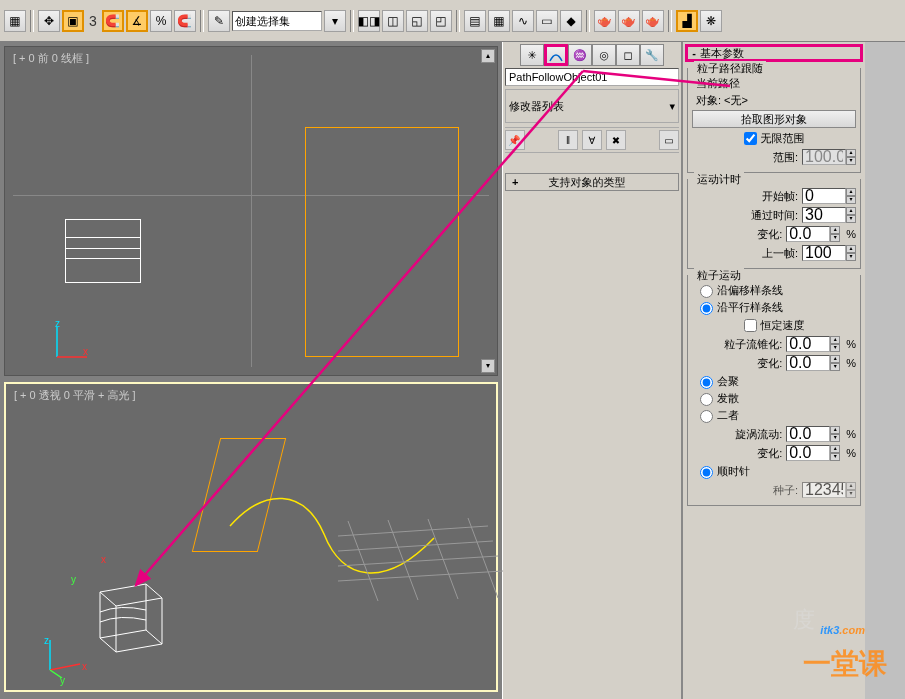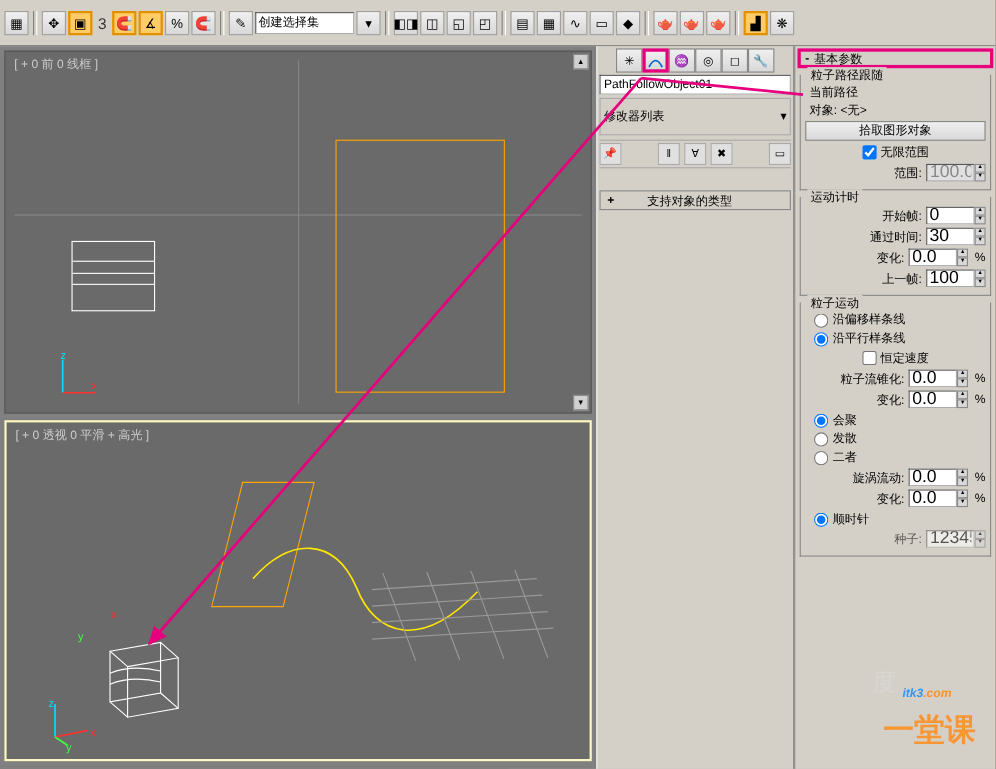--- a/index.html
+++ b/index.html
@@ -8,21 +8,21 @@
 
 .top-toolbar { height: 42px; background: #d4d0c8; border-bottom: 1px solid #808080; display: flex; align-items: center; padding: 2px 4px; gap: 2px; }
 .tb-btn { width: 22px; height: 22px; border: 1px solid #a0a0a0; background: linear-gradient(#f0f0f0,#d8d8d8); display: flex; align-items: center; justify-content: center; font-size: 12px; }
 .tb-btn.active { background: #ffcc66; border: 2px solid #e09000; }
 .tb-sep { width: 4px; height: 22px; border-left: 1px solid #808080; border-right: 1px solid #fff; margin: 0 2px; }
 .tb-dropdown { width: 90px; height: 20px; background: #fff; border: 1px inset #aaa; font-size: 11px; padding: 0 2px; line-height: 18px; }
 .tb-num { width: 14px; text-align: center; font-size: 14px; color: #333; }
 
 
 .main-area { display: flex; height: 657px; }
-.viewports { width: 542px; background: #808080; position: relative; padding: 4px; }
+.viewports { width: 502px; background: #808080; position: relative; padding: 4px; }
 .vp { border: 1px solid #555; background: #6a6a6a; position: relative; }
 .vp.top { height: 330px; margin-bottom: 6px; }
 .vp.bottom { border: 2px solid #fef9c3; height: 310px; }
 .vp-label { position: absolute; top: 4px; left: 8px; color: #ccc; font-size: 11px; }
 .vp .grid-h { position: absolute; left: 8px; right: 8px; top: 45%; height: 1px; background: #888; }
 .vp .grid-v { position: absolute; top: 8px; bottom: 8px; left: 50%; width: 1px; background: #888; }
 .vp .axis-gizmo-z { position: absolute; color: #00e0ff; font-size: 10px; }
 .vp .axis-gizmo-x { position: absolute; color: #ff3030; font-size: 10px; }
 .vp .axis-gizmo-y { position: absolute; color: #40ff40; font-size: 10px; }
 .vp .yellow-rect { position: absolute; border: 1px solid #ffa500; }

